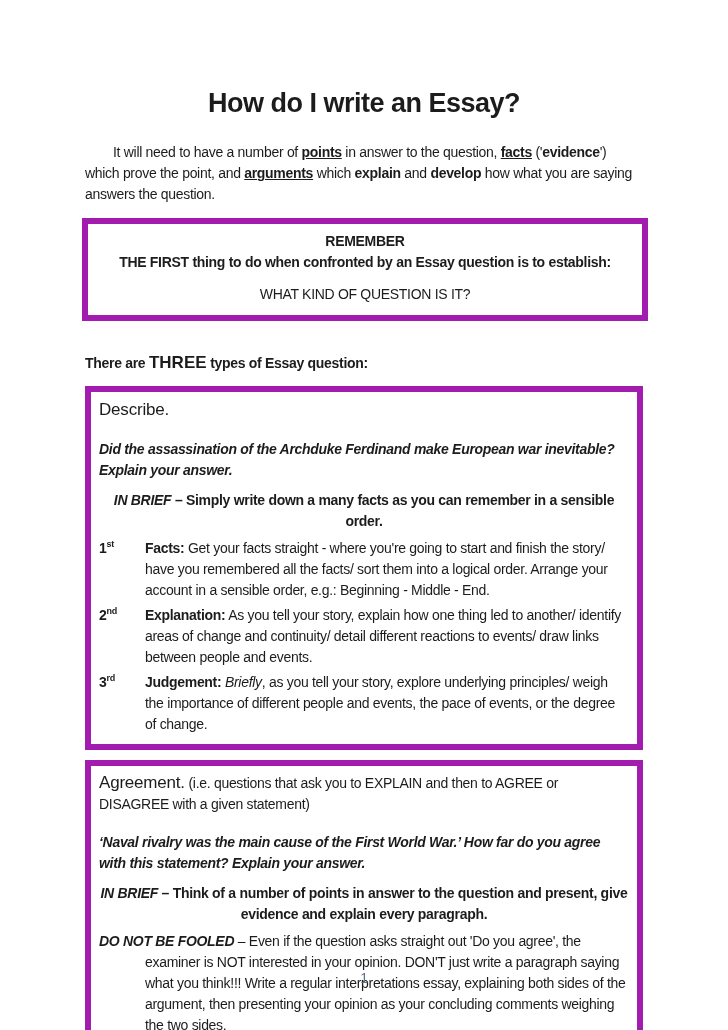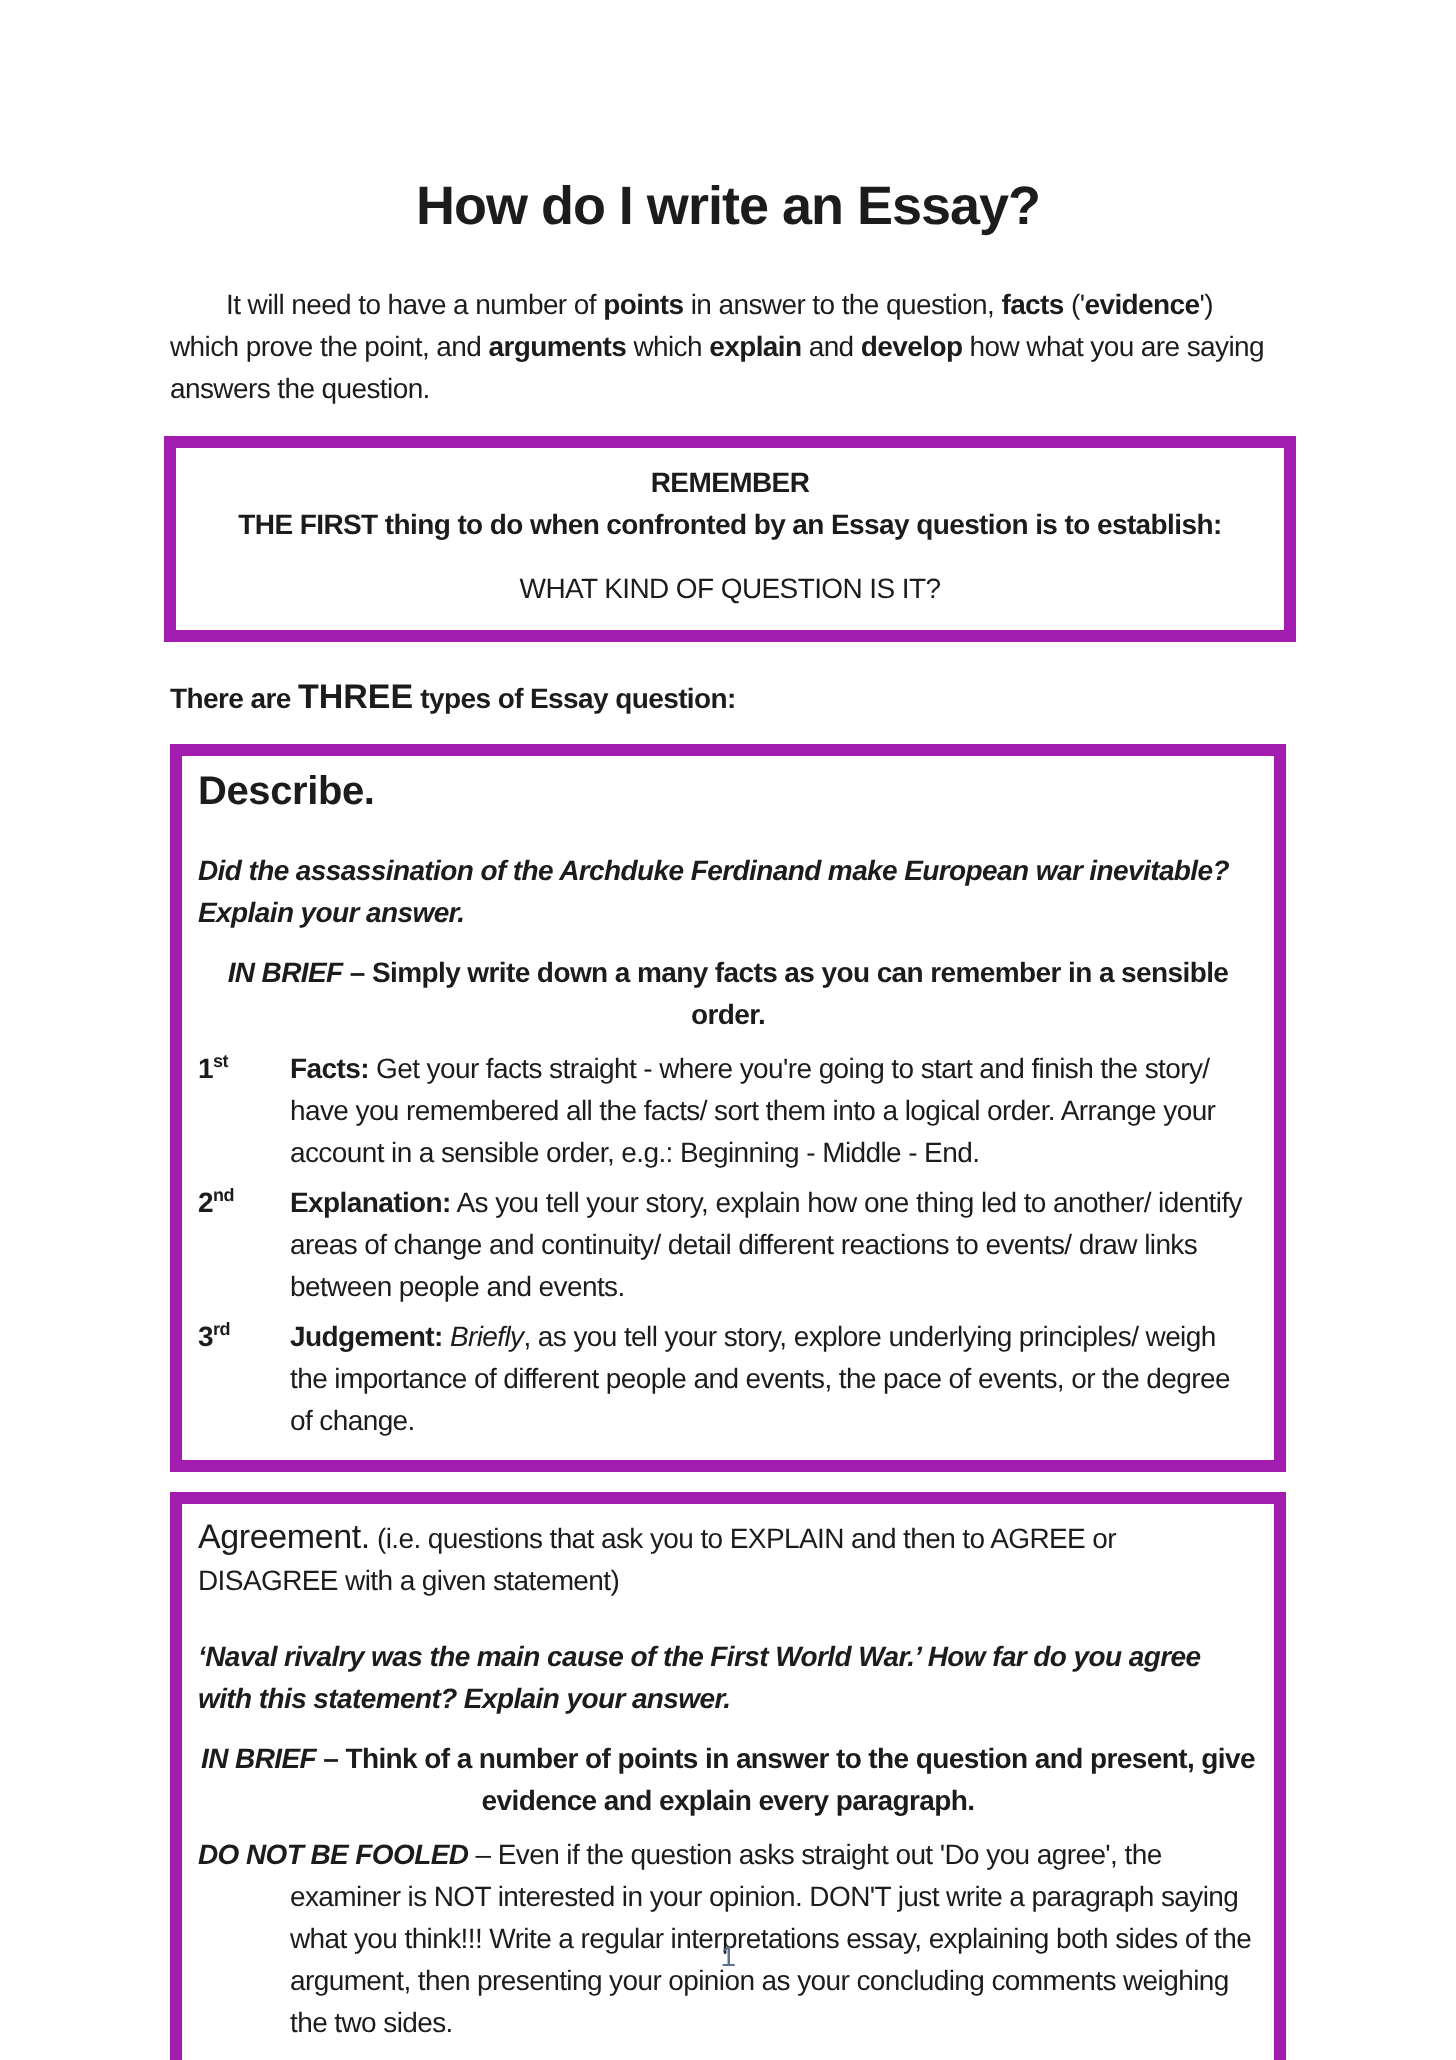--- a/index.html
+++ b/index.html
@@ -26,42 +26,42 @@
     line-height: 34px;
     font-weight: bold;
     text-align: center;
     margin: 0 0 22px 0;
     letter-spacing: -0.5px;
   }
   p { margin: 0; }
   .b  { font-weight: bold; }
   .i  { font-style: italic; }
   .bi { font-weight: bold; font-style: italic; }
-  .bu { font-weight: bold; }
+  .bu { font-weight: bold; text-decoration: underline; }
   .center { text-align: center; }
   .indent-first { text-indent: 28px; }
   .box {
     border: 6px solid #a21caf;
     padding: 6px 8px 9px 8px;
   }
   .remember-box {
     margin: 13px -5px 0 -3px;
     padding: 7px 10px 10px 10px;
   }
   .remember-line3 { margin-top: 11px; }
   .three-types {
-    margin: 17px 0 12px 0;
+    margin: 31px 0 12px 0;
     font-weight: bold;
   }
   .three-big { font-size: 17px; letter-spacing: 0; }
   .qbox { margin: 0 0 10px 0; }
   .box-heading {
-    font-size: 20px;
+    font-size: 17px;
     line-height: 24px;
-    font-weight: bold;
+    font-weight: normal;
     letter-spacing: -0.2px;
   }
   .box-heading-inline {
     font-size: 17px;
     font-weight: normal;
     letter-spacing: -0.2px;
   }
   .question { margin-top: 17px; }
   .in-brief { margin-top: 9px; margin-bottom: 6px; }
   .item {

